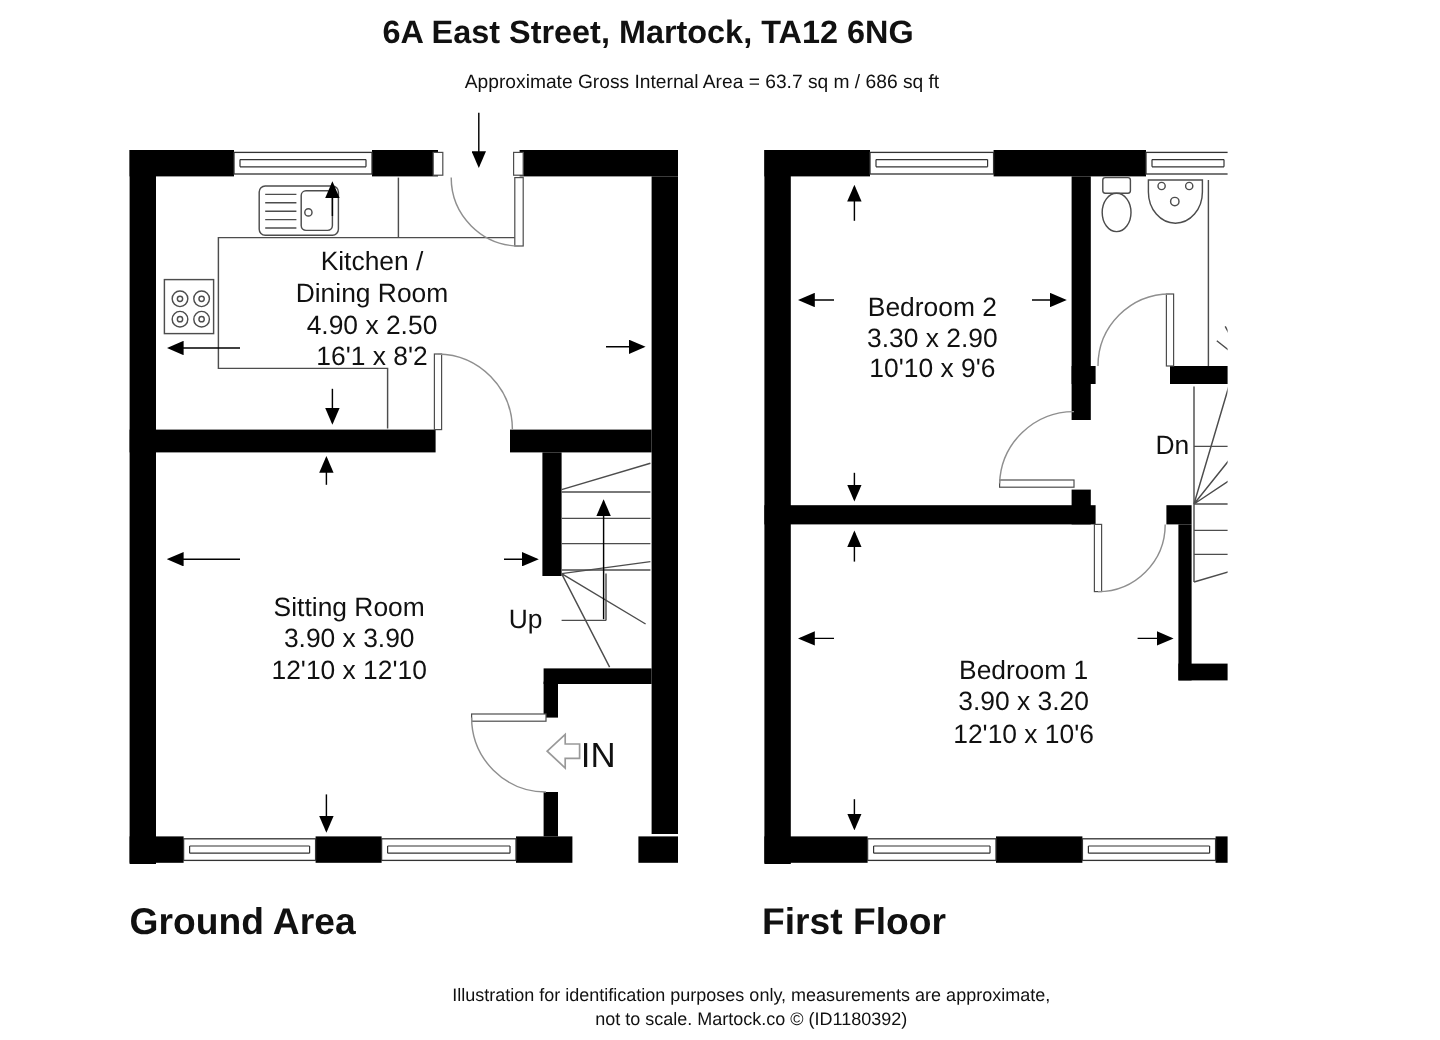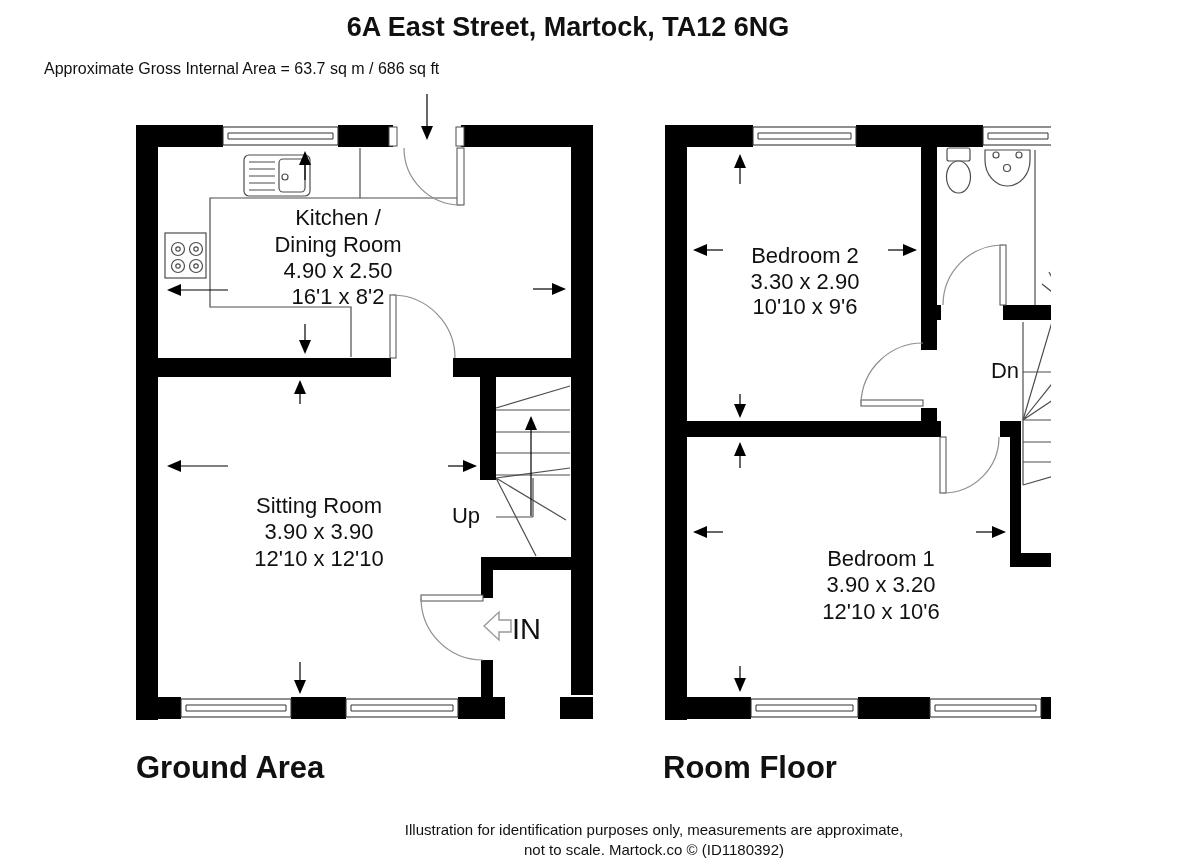--- a/index.html
+++ b/index.html
@@ -1,20 +1,20 @@
 <!DOCTYPE html>
 <html><head>
 <meta charset="utf-8">
 <style>
   html,body{margin:0;padding:0;background:#fff;}
   #page{position:relative;width:1023px;height:867px;background:#fff;overflow:hidden;
-        font-family:"Liberation Sans", sans-serif;color:#111;margin-left:28px;}
+        font-family:"Liberation Sans", sans-serif;color:#111;}
   .abs{position:absolute;}
   #title{left:0;top:12px;width:1080px;text-align:center;font-size:27px;font-weight:bold;letter-spacing:0px;}
-  #subtitle{left:16px;top:60px;width:1082px;text-align:left;font-size:16px;}
+  #subtitle{left:0;top:60px;width:1082px;text-align:center;font-size:16px;padding-left:44px;}
   .floor-label{top:750px;font-size:31px;font-weight:bold;}
   #gf-label{left:108px;}
   #ff-label{left:635px;}
   #footer{left:0;top:820px;width:1190px;text-align:center;font-size:15px;line-height:20px;padding-left:31px;}
   svg text{fill:#111;}
   .rl{font-size:22px;text-anchor:middle;font-family:"Liberation Sans",sans-serif;}
   .sl{font-size:22px;text-anchor:middle;font-family:"Liberation Sans",sans-serif;}
   .inl{font-size:29px;font-family:"Liberation Sans",sans-serif;}
   .wall{fill:#000;stroke:none;}
   .thin{stroke:#4d4d4d;stroke-width:1.2;fill:none;}
@@ -236,20 +236,20 @@
       </g>
       <g>
         <text class="rl" x="853" y="566">Bedroom 1</text>
         <text class="rl" x="853" y="592">3.90 x 3.20</text>
         <text class="rl" x="853" y="619">12'10 x 10'6</text>
       </g>
     </g>
   </svg>
 
   <div class="abs floor-label" id="gf-label">Ground Area</div>
-  <div class="abs floor-label" id="ff-label">Room Floor</div>
+  <div class="abs floor-label" id="ff-label">First Floor</div>
 
   <div class="abs" id="footer">
     <div>Illustration for identification purposes only, measurements are approximate,</div>
     <div>not to scale. Martock.co © (ID1180392)</div>
   </div>
 
 </div>
 
 </body></html>

